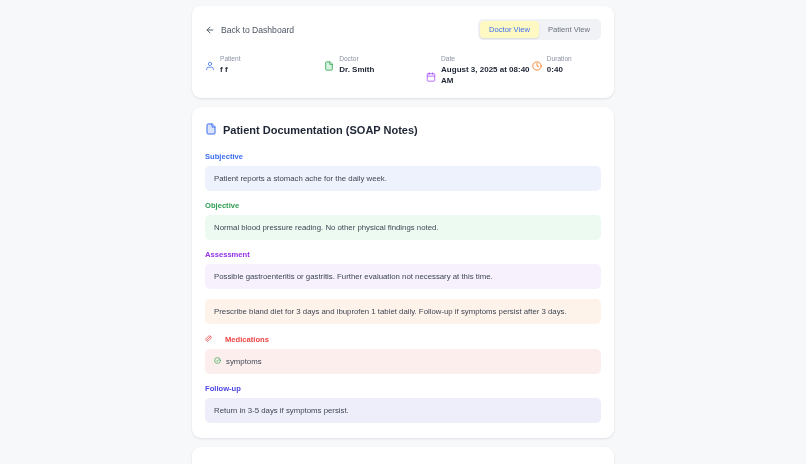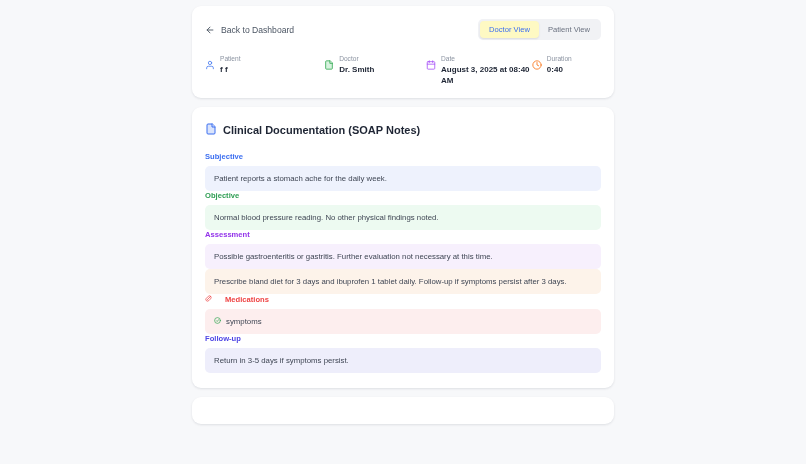--- a/index.html
+++ b/index.html
@@ -44,39 +44,39 @@
   .seg-btn {
     font-size: 7.6px; padding: 4px 9px; border-radius: 4px;
     color: #6b7280; cursor: pointer; white-space: nowrap; border: 0; background: transparent;
     font-family: "Liberation Sans", sans-serif;
   }
   .seg-btn.active {
     background: #fef9c3; color: #3b6ef0; font-weight: normal;
     box-shadow: 0 1px 2px rgba(16,24,40,0.10);
   }
   .meta-row { display: flex; align-items: flex-start; }
-  .meta { display: flex; align-items: flex-start; gap: 5px; }
+  .meta { display: flex; align-items: flex-end; gap: 5px; }
   .m-patient { width: 124px; }
   .m-doctor  { width: 106px; }
   .m-date    { width: 110px; }
   .m-dur     { width: 72px; }
   .meta-ico { width: 10px; height: 10px; flex: 0 0 10px; margin-top: 6px; }
   .meta-txt { min-width: 0; }
   .meta-label { font-size: 6.6px; color: #8b93a1; line-height: 10px; }
   .meta-value { font-size: 8px; color: #1e2534; font-weight: bold; line-height: 11px; }
 
   
   .soap { padding: 14px 13px 15px 13px; }
   .soap-title {
     display: flex; align-items: center; gap: 6px; margin-bottom: 13px;
   }
   .soap-title-ico { width: 12px; height: 12px; flex: 0 0 12px; }
   .soap-title-txt { font-size: 11px; font-weight: bold; color: #1e2534; }
 
-  .sec { }
+  .sec { margin-bottom: 10px; }
   .sec-head {
     display: flex; align-items: center; gap: 4px;
     font-size: 7.6px; font-weight: bold; margin-bottom: 5px;
   }
   .sec-box {
     border-radius: 5px; padding: 7px 9px;
     font-size: 7.8px; color: #3f4654; line-height: 11px;
   }
   .pill-ico { width: 8px; height: 8px; flex: 0 0 8px; }
 
@@ -174,21 +174,21 @@
     </div>
 
     <div class="card soap">
       <div class="soap-title">
         <span>
           <svg class="soap-title-ico" viewBox="0 0 24 24" fill="#dbe4fb" stroke="#3b6ef0" stroke-width="2" stroke-linecap="round" stroke-linejoin="round">
             <path d="M14 2H6a2 2 0 0 0-2 2v16a2 2 0 0 0 2 2h12a2 2 0 0 0 2-2V8z"></path>
             <polyline points="14 2 14 8 20 8"></polyline>
           </svg>
         </span>
-        <span class="soap-title-txt">Clinical Documentation (SOAP Notes)</span>
+        <span class="soap-title-txt">Patient Documentation (SOAP Notes)</span>
       </div>
 
       <div class="sec">
         <div class="sec-head" id="h-subjective" style="color: rgb(59, 110, 240);">Subjective</div>
         <div class="sec-box" id="b-subjective" style="background: rgb(238, 242, 253);">Patient reports a stomach ache for the daily week.</div>
       </div>
 
       <div class="sec">
         <div class="sec-head" id="h-objective" style="color: rgb(47, 158, 84);">Objective</div>
         <div class="sec-box" id="b-objective" style="background: rgb(237, 250, 241);">Normal blood pressure reading. No other physical findings noted.</div>

